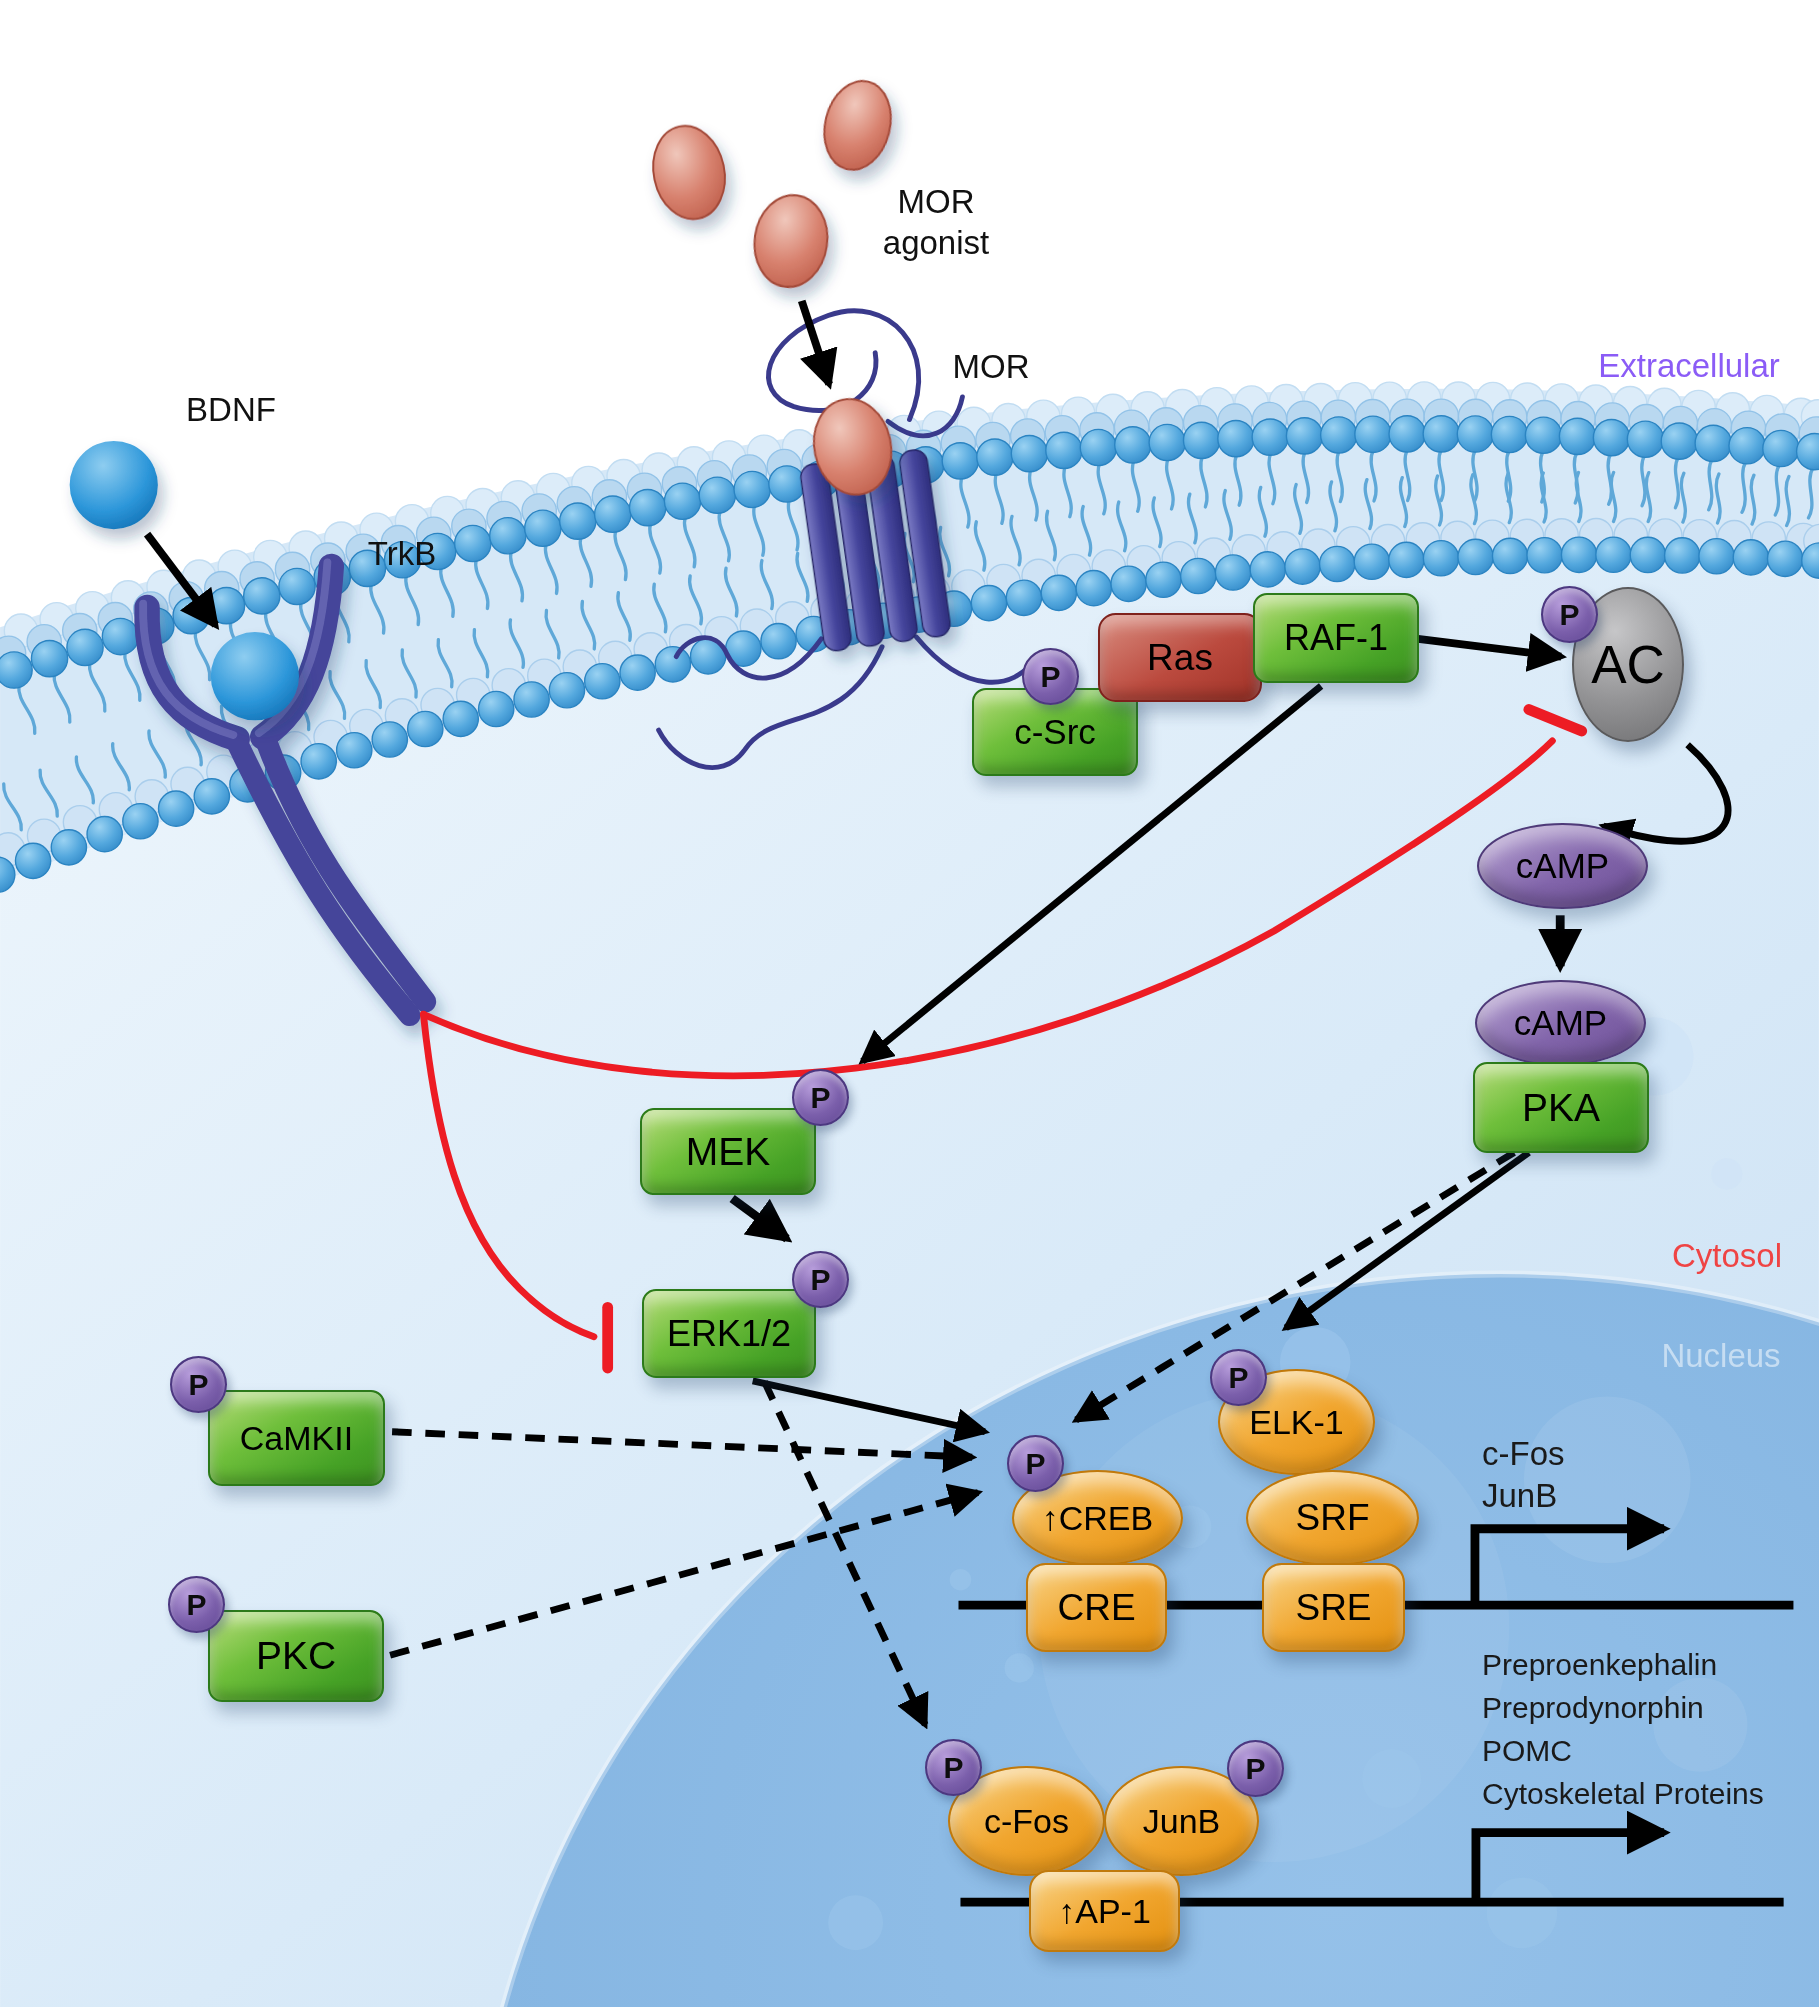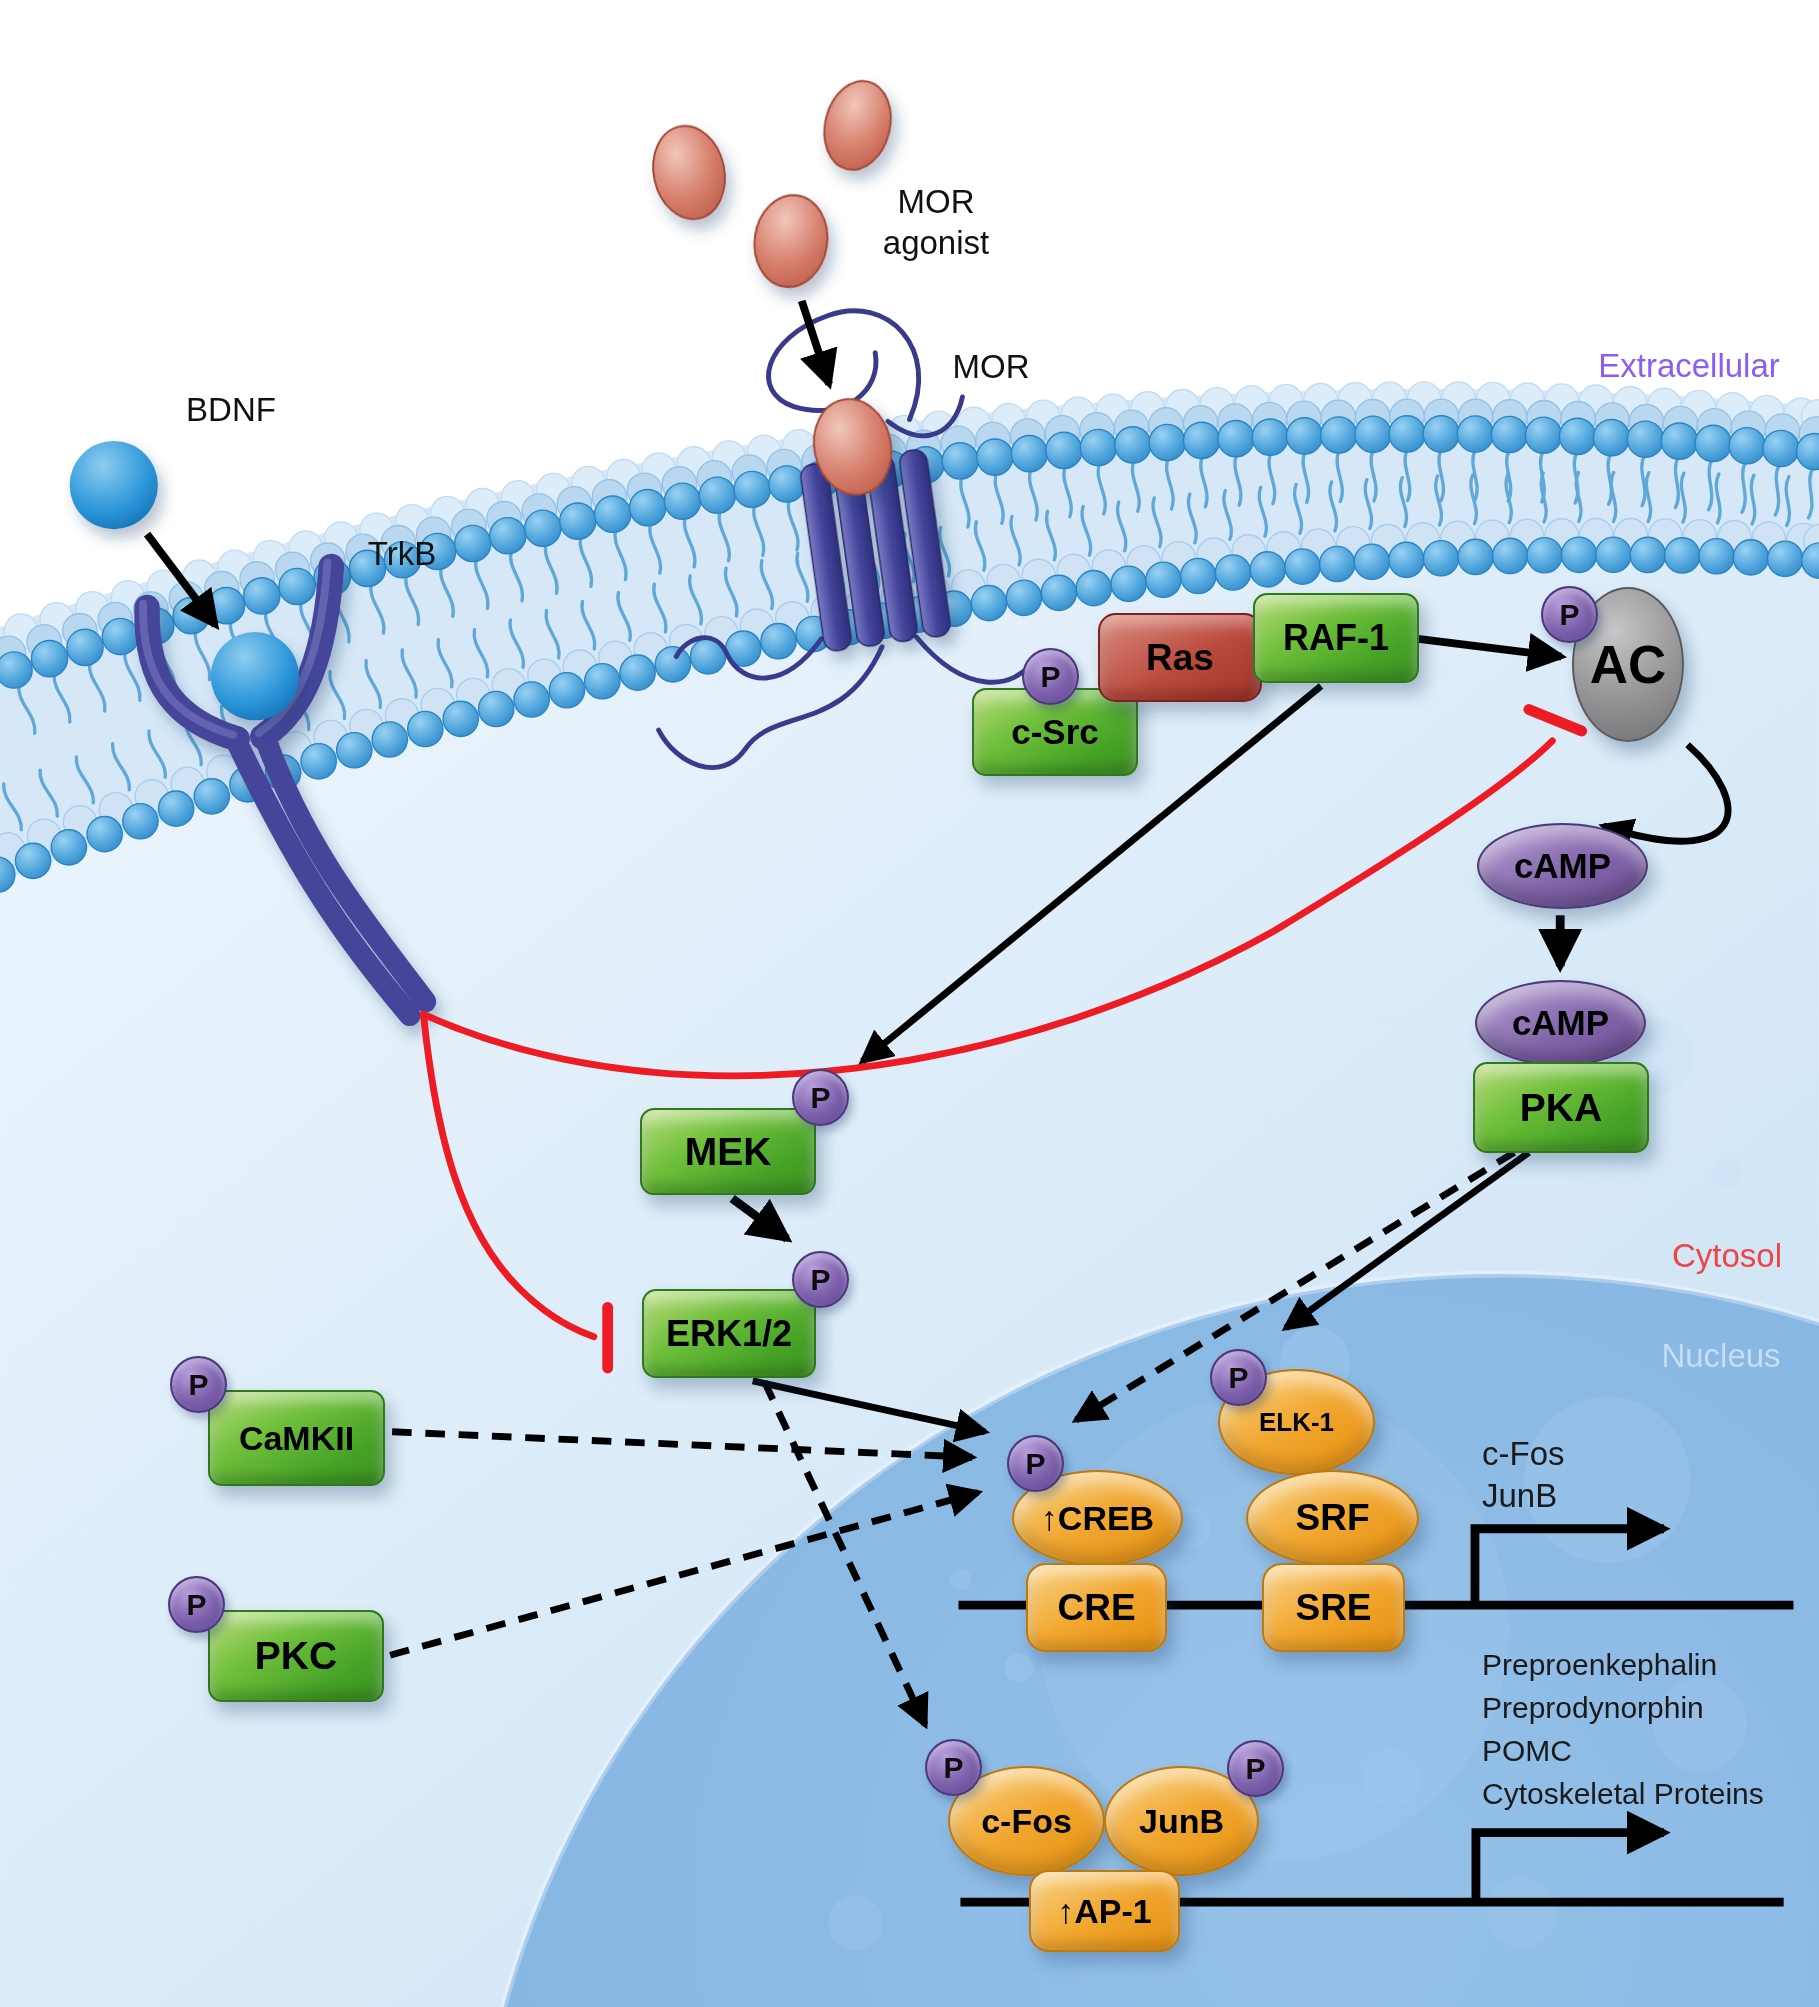--- a/index.html
+++ b/index.html
@@ -2,21 +2,21 @@
 <html><head>
 <meta charset="utf-8">
 <style>
   html,body{margin:0;padding:0;background:#ffffff;}
   .canvas{position:relative;width:1819px;height:2007px;overflow:hidden;
           font-family:"Liberation Sans", sans-serif;}
   .canvas svg{position:absolute;left:0;top:0;}
   .lbl{position:absolute;transform:translate(-50%,-50%);white-space:nowrap;
        font-size:33px;color:#111;text-align:center;line-height:1.25;}
   .node{position:absolute;display:flex;align-items:center;justify-content:center;
-        color:#000;font-weight:bold;box-shadow:6.9px 10.8px 15.7px rgba(30,60,100,.28);}
+        color:#000;font-weight:normal;box-shadow:6.9px 10.8px 15.7px rgba(30,60,100,.28);}
   .gbox{background:linear-gradient(150deg,#b7dc7a 0%,#6fbf3b 38%,#46a226 75%,#3c9020 100%);
         border:2.9px solid #2c7a1a;border-radius:14px;
         box-shadow:6.9px 10.8px 15.7px rgba(30,60,100,.28), inset 0 9.8px 13.7px rgba(255,255,255,.45), inset 0 -7.8px 11.8px rgba(0,0,0,.18);}
   .rbox{background:linear-gradient(150deg,#d98d80 0%,#bb4a3e 55%,#a03227 100%);
         border:2.9px solid #7e211c;border-radius:17.6px;
         box-shadow:6.9px 10.8px 15.7px rgba(30,60,100,.28), inset 0 9.8px 13.7px rgba(255,255,255,.35), inset 0 -7.8px 11.8px rgba(0,0,0,.2);}
   .obox{background:linear-gradient(150deg,#f8d488 0%,#f1a62f 52%,#e3900f 100%);
         border:2.9px solid #c0790c;border-radius:19.6px;
         box-shadow:6.9px 10.8px 15.7px rgba(30,60,100,.28), inset 0 9.8px 13.7px rgba(255,255,255,.5), inset 0 -7.8px 11.8px rgba(0,0,0,.15);}
   .oell{background:linear-gradient(150deg,#f8d488 0%,#f1a62f 52%,#e3900f 100%);
@@ -594,21 +594,21 @@
 <div class="node gbox" style="left:208px;top:1610px;width:172px;height:88px;font-size:39px">
       <span>PKC</span>
     </div>
 <div class="node gbox" style="left:208px;top:1390px;width:173px;height:92px;font-size:34px">
       <span>CaMKII</span>
     </div>
 
 <div class="node oell" style="left:1012px;top:1470px;width:167px;height:92px;font-size:34px">
       <span>↑CREB</span>
     </div>
-<div class="node oell" style="left:1218px;top:1369px;width:153px;height:102px;font-size:26px">
+<div class="node oell" style="left:1218px;top:1369px;width:153px;height:102px;font-size:34px">
       <span>ELK-1</span>
     </div>
 <div class="node oell" style="left:1246px;top:1470px;width:169px;height:92px;font-size:37px">
       <span>SRF</span>
     </div>
 <div class="node obox" style="left:1026px;top:1563px;width:137px;height:85px;font-size:37px">
       <span>CRE</span>
     </div>
 <div class="node obox" style="left:1262px;top:1563px;width:139px;height:85px;font-size:37px">
       <span>SRE</span>

